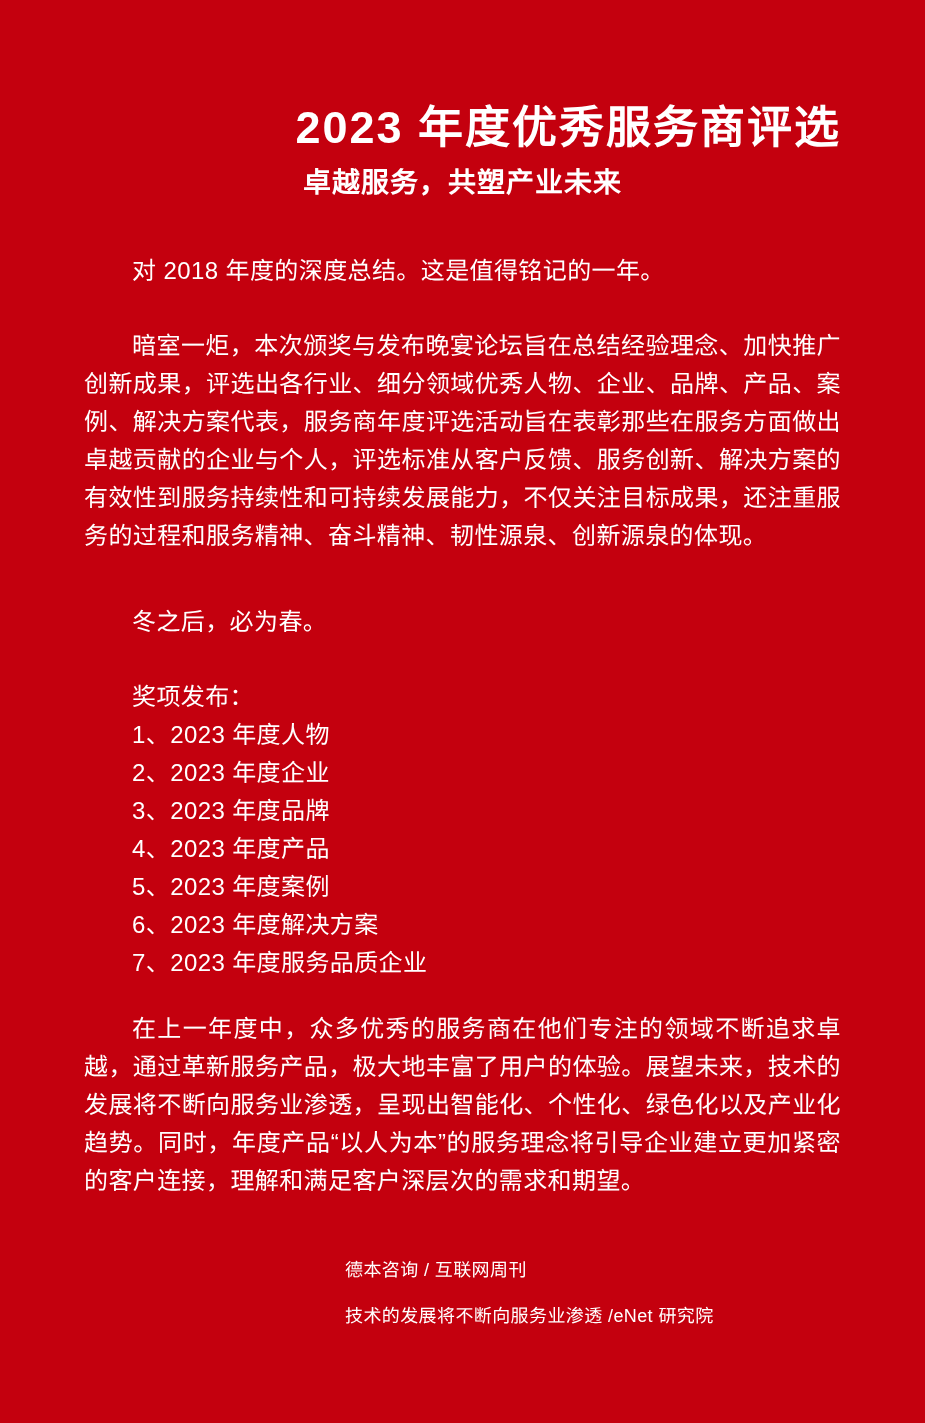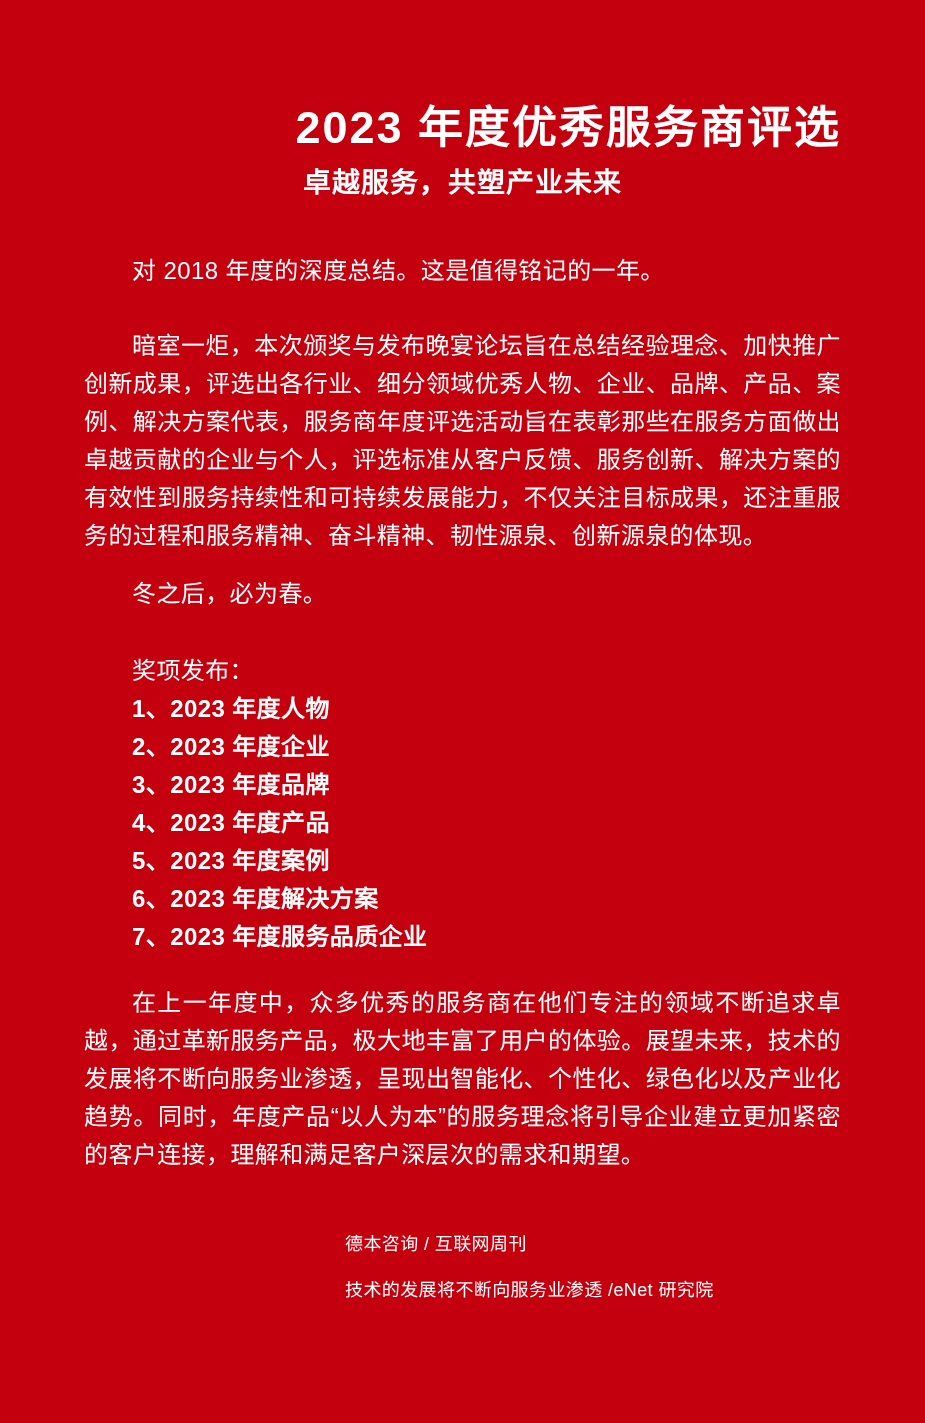--- a/index.html
+++ b/index.html
@@ -40,29 +40,29 @@
     margin: 0;
     font-size: 24px;
     line-height: 38px;
     font-weight: 500;
     letter-spacing: 0.4px;
   }
   .indent { text-indent: 2em; }
   .justify { text-align: justify; }
   .intro   { margin-top: 52px; }
   .main-p  { margin-top: 37px; }
-  .winter  { margin-top: 22px; font-family: Liberation Mono, monospace; }
+  .winter  { margin-top: 48px; }
   .awards-heading { margin-top: 37px; }
   .awards {
     list-style: none;
     margin: 0;
     padding: 0 0 0 2em;
     font-size: 24px;
     line-height: 38px;
-    font-weight: 700;
+    font-weight: 400;
     letter-spacing: 0.4px;
   }
   .closing { margin-top: 28px; }
   .footer {
     margin-top: 47px;
     padding-left: 261px;
     font-size: 18px;
     line-height: 46px;
     font-weight: 500;
     letter-spacing: 0.4px;

